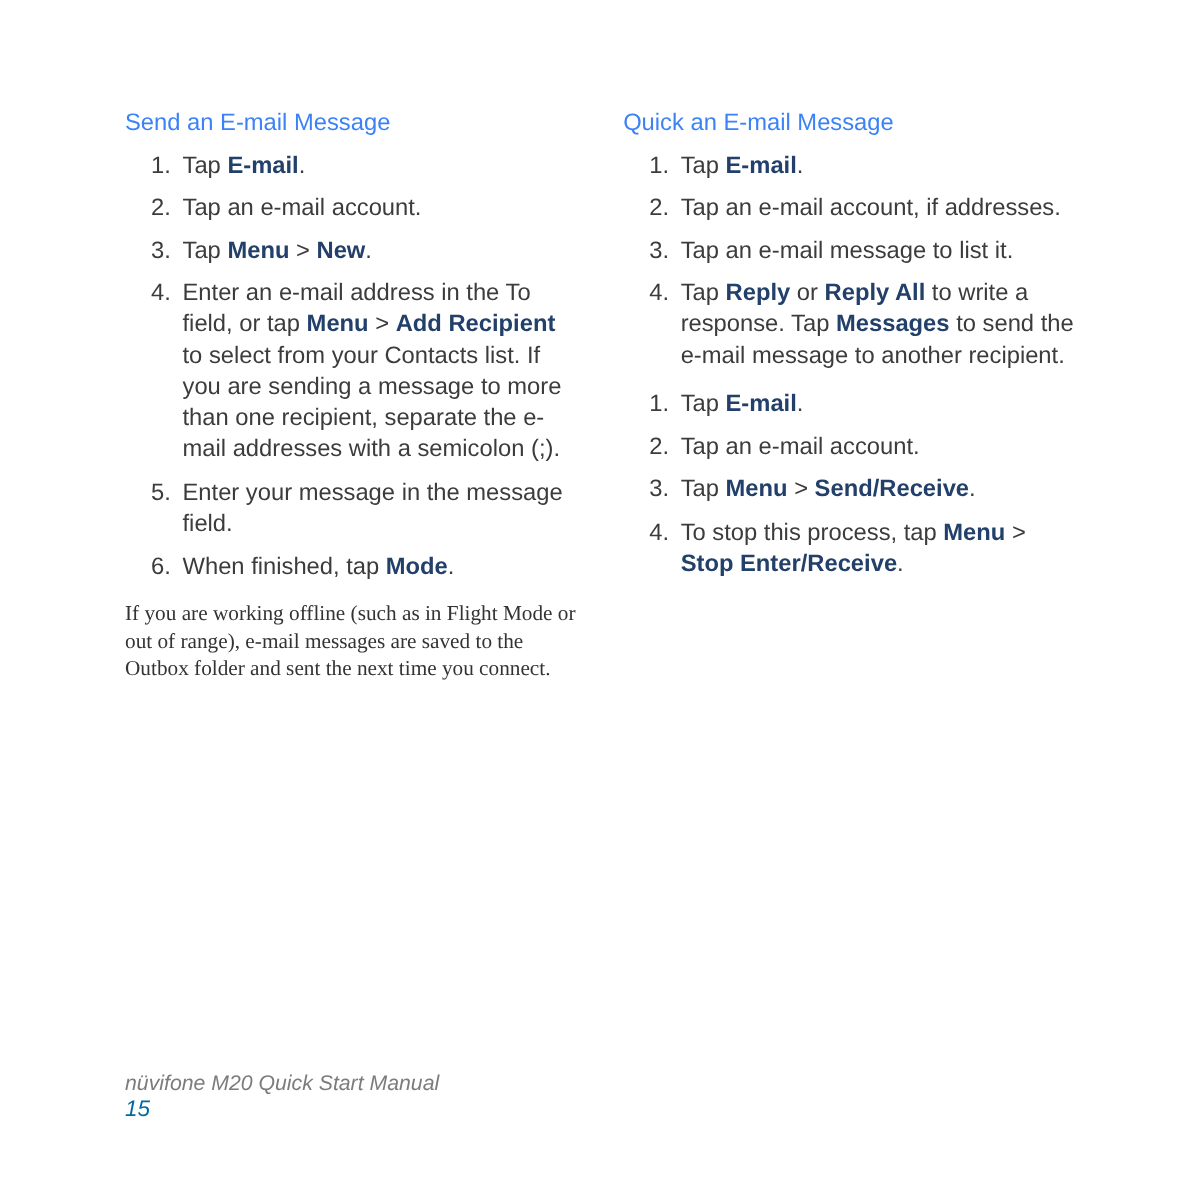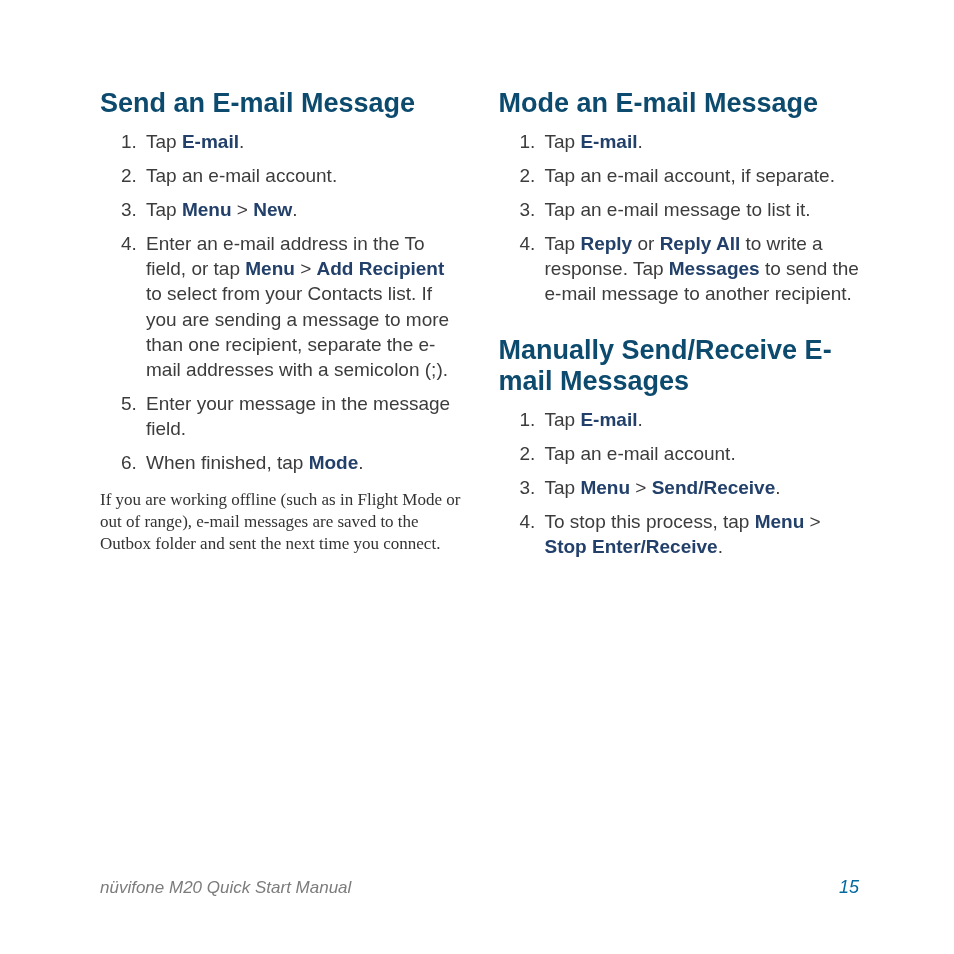--- a/index.html
+++ b/index.html
@@ -13,23 +13,23 @@
   }
   .columns {
     display: flex;
     gap: 38px;
   }
   .col {
     flex: 1;
     min-width: 0;
   }
   h2 {
-    font-size: 27px;
-    font-weight: bold;
-    color: #0c4a6e;
+    font-size: 19px;
+    font-weight: normal;
+    color: #3b82f6;
     margin-bottom: 10px;
     line-height: 1.15;
   }
   h2.tight { margin-top: 0; }
   h2.gap { margin-top: 28px; }
   ol {
     list-style: decimal;
     padding-left: 42px;
     margin-bottom: 14px;
   }
@@ -55,20 +55,21 @@
     position: absolute;
     left: 100px;
     right: 95px;
     bottom: 56px;
     display: flex;
     justify-content: space-between;
     align-items: baseline;
     font-style: italic;
     color: #7c7c7c;
     font-size: 17px;
+    flex-direction: column;
   }
   .footer .pn {
     font-style: italic;
     color: #0369a1;
     font-size: 18px;
   }
 </style>
 </head>
 <body>
 
@@ -81,29 +82,28 @@
         <li>Tap an e-mail account.</li>
         <li>Tap <span class="em">Menu</span> &gt; <span class="em">New</span>.</li>
         <li>Enter an e-mail address in the To field, or tap <span class="em">Menu</span> &gt; <span class="em">Add Recipient</span> to select from your Contacts list. If you are sending a message to more than one recipient, separate the e-mail addresses with a semicolon (;).</li>
         <li>Enter your message in the message field.</li>
         <li>When finished, tap <span class="em">Mode</span>.</li>
       </ol>
     <p class="body">If you are working offline (such as in Flight Mode or out of range), e-mail messages are saved to the Outbox folder and sent the next time you connect.</p>
   </div>
 
   <div class="col">
-    <h2 class="tight">Mode an E-mail Message</h2>
+    <h2 class="tight">Quick an E-mail Message</h2>
     <ol>
         <li>Tap <span class="em">E-mail</span>.</li>
-        <li>Tap an e-mail account, if separate.</li>
+        <li>Tap an e-mail account, if addresses.</li>
         <li>Tap an e-mail message to list it.</li>
         <li>Tap <span class="em">Reply</span> or <span class="em">Reply All</span> to write a response. Tap <span class="em">Messages</span> to send the e-mail message to another recipient.</li>
       </ol>
 
-    <h2 class="gap">Manually Send/Receive E-mail Messages</h2>
     <ol>
         <li>Tap <span class="em">E-mail</span>.</li>
         <li>Tap an e-mail account.</li>
         <li>Tap <span class="em">Menu</span> &gt; <span class="em">Send/Receive</span>.</li>
         <li>To stop this process, tap <span class="em">Menu</span> &gt; <span class="em">Stop Enter/Receive</span>.</li>
       </ol>
   </div>
 
 </div>
 

